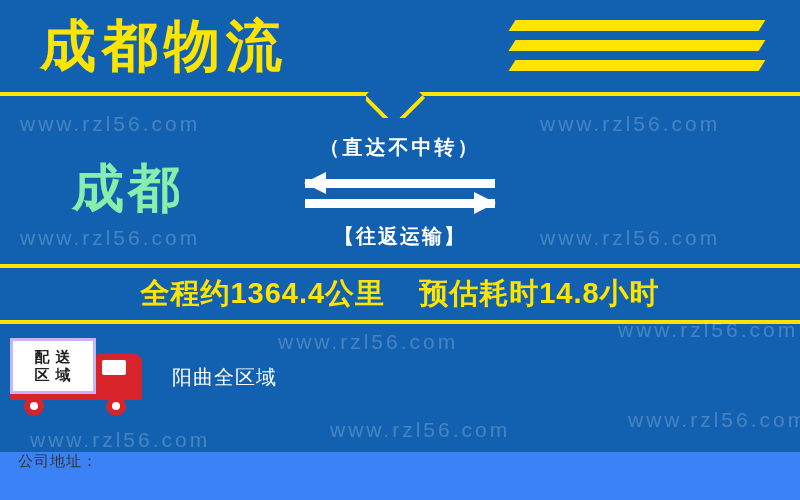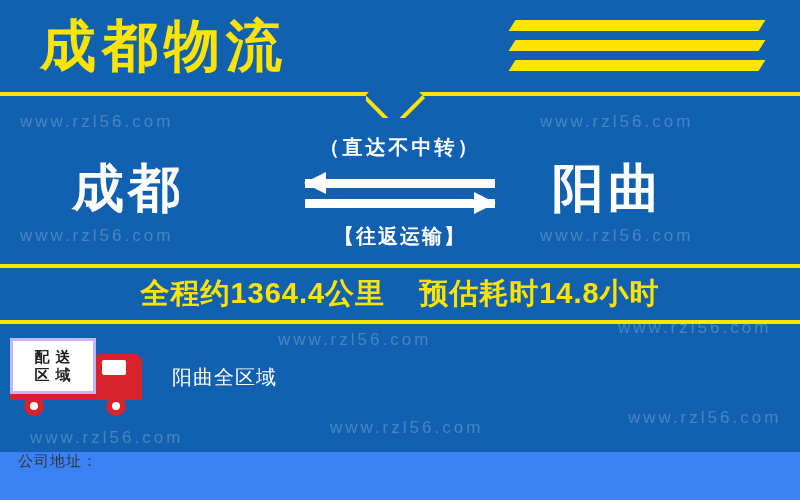--- a/index.html
+++ b/index.html
@@ -94,21 +94,21 @@
     left: 0;
     top: 96px;
     width: 800px;
     height: 168px;
   }
   .city {
     position: absolute;
     top: 58px;
     font-size: 52px;
     font-weight: bold;
-    color: #ffffff;
+    color: #86efac;
     letter-spacing: 4px;
     white-space: nowrap;
   }
   .city-from { left: 72px; }
   .city-to   { left: 552px; }
 
   .mid {
     position: absolute;
     left: 275px;
     top: 38px;
@@ -319,21 +319,21 @@
     font-size: 23px;
     color: #111111;
     letter-spacing: 1px;
     white-space: nowrap;
   }
 
   
   .wm {
     position: absolute;
     color: rgba(255,255,255,0.22);
-    font-size: 17px;
+    font-size: 21px;
     letter-spacing: 3px;
     white-space: nowrap;
     pointer-events: none;
   }
 </style>
 </head>
 <body>
 
 <div class="poster">
 
@@ -343,21 +343,20 @@
       <div class="chev c1"></div>
       <div class="chev c2"></div>
       <div class="chev c3"></div>
     </div>
   </div>
   <div class="rule-top"></div>
   <div class="notch"></div>
 
   <div class="route">
     <div class="city city-from">成都</div>
-    <div class="city city-to">阳曲</div>
 
     <div class="mid">
       <div class="mid-note">（直达不中转）</div>
       <div class="arrows">
         <div class="arrow-left"></div>
         <div class="arrow-right"></div>
       </div>
       <div class="mid-tag">【往返运输】</div>
     </div>
   </div>

